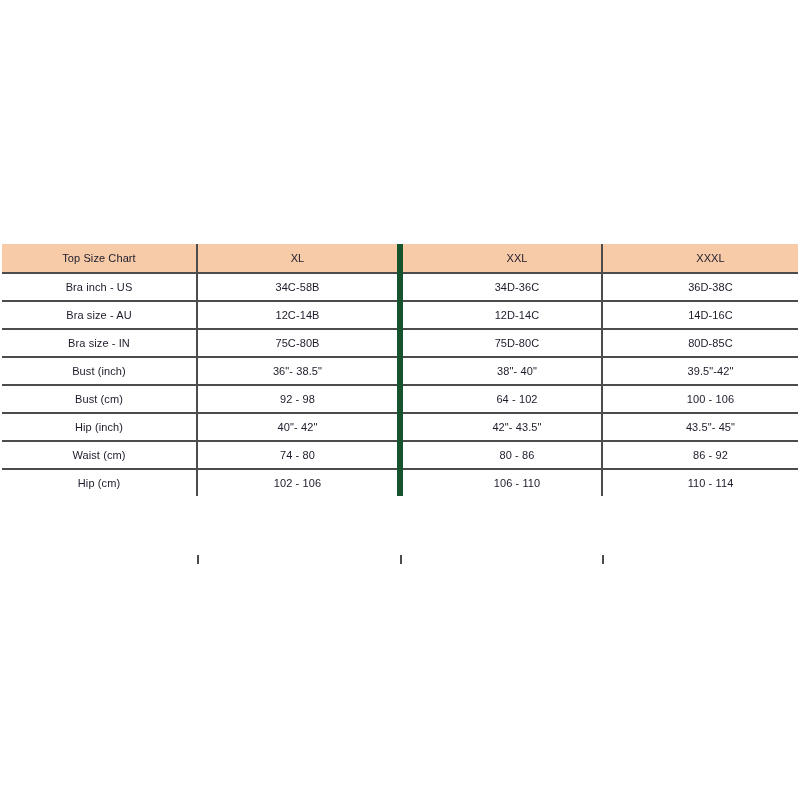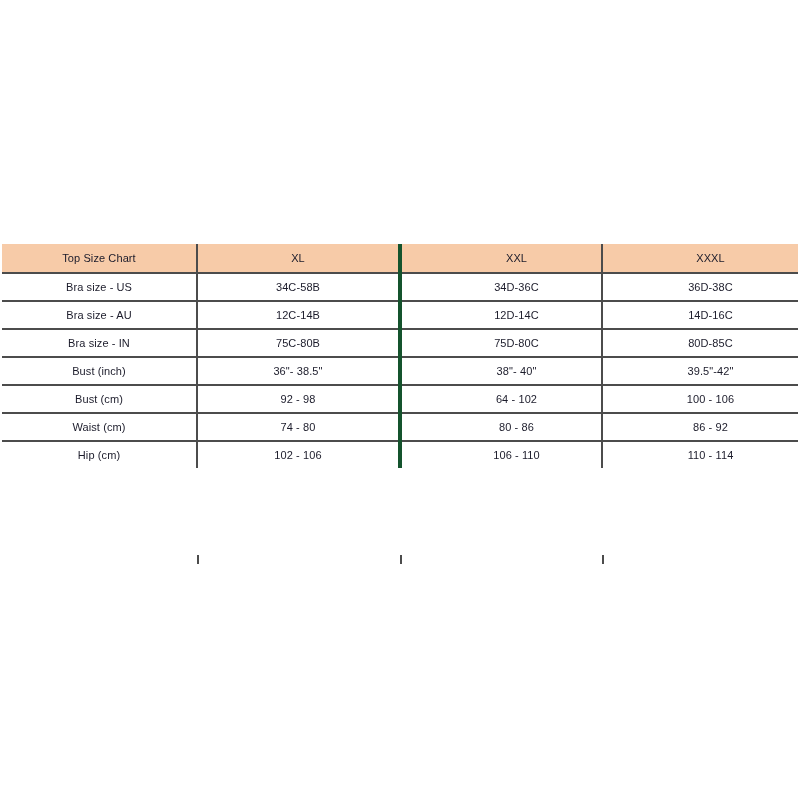--- a/index.html
+++ b/index.html
@@ -48,21 +48,21 @@
   }
 
   
   #size-chart col.c-label { width: 195px; }
   #size-chart col.c-xl    { width: 203px; }
   #size-chart col.c-xxl   { width: 202px; }
   #size-chart col.c-xxxl  { width: 196px; }
 
   
   #size-chart td.col-label { border-right: 2px solid #4c4c4c; }
-  #size-chart td.col-xl    { border-right: 4px solid #14532d; }
+  #size-chart td.col-xl    { border-right: 6px solid #14532d; }
   #size-chart td.col-xxl   { border-right: 2px solid #4c4c4c; padding-left: 32px; }
   #size-chart td.col-xxxl  { border-right: 0; padding-left: 22px; }
 
   
   #size-chart tr.section-header td {
     background: #f7cba8;
     height: 28px;
   }
   
   #size-chart tr.section-header.first td {
@@ -101,21 +101,21 @@
     <tbody>
 
       <tr class="section-header first">
         <td class="col-label">Top Size Chart</td>
         <td class="col-xl">XL</td>
         <td class="col-xxl">XXL</td>
         <td class="col-xxxl">XXXL</td>
       </tr>
 
       <tr>
-        <td class="col-label">Bra size - US</td>
+        <td class="col-label">Bra inch - US</td>
         <td class="col-xl">34C-58B</td>
         <td class="col-xxl">34D-36C</td>
         <td class="col-xxxl">36D-38C</td>
       </tr>
 
       <tr>
         <td class="col-label">Bra size - AU</td>
         <td class="col-xl">12C-14B</td>
         <td class="col-xxl">12D-14C</td>
         <td class="col-xxxl">14D-16C</td>
@@ -137,20 +137,26 @@
 
       <tr>
         <td class="col-label">Bust (cm)</td>
         <td class="col-xl">92 - 98</td>
         <td class="col-xxl">64 - 102</td>
         <td class="col-xxxl">100 - 106</td>
       </tr>
 
 
 
+      <tr>
+        <td class="col-label">Hip (inch)</td>
+        <td class="col-xl">40"- 42"</td>
+        <td class="col-xxl">42"- 43.5"</td>
+        <td class="col-xxxl">43.5"- 45"</td>
+      </tr>
 
       <tr>
         <td class="col-label">Waist (cm)</td>
         <td class="col-xl">74 - 80</td>
         <td class="col-xxl">80 - 86</td>
         <td class="col-xxxl">86 - 92</td>
       </tr>
 
       <tr class="last-row">
         <td class="col-label">Hip (cm)</td>

